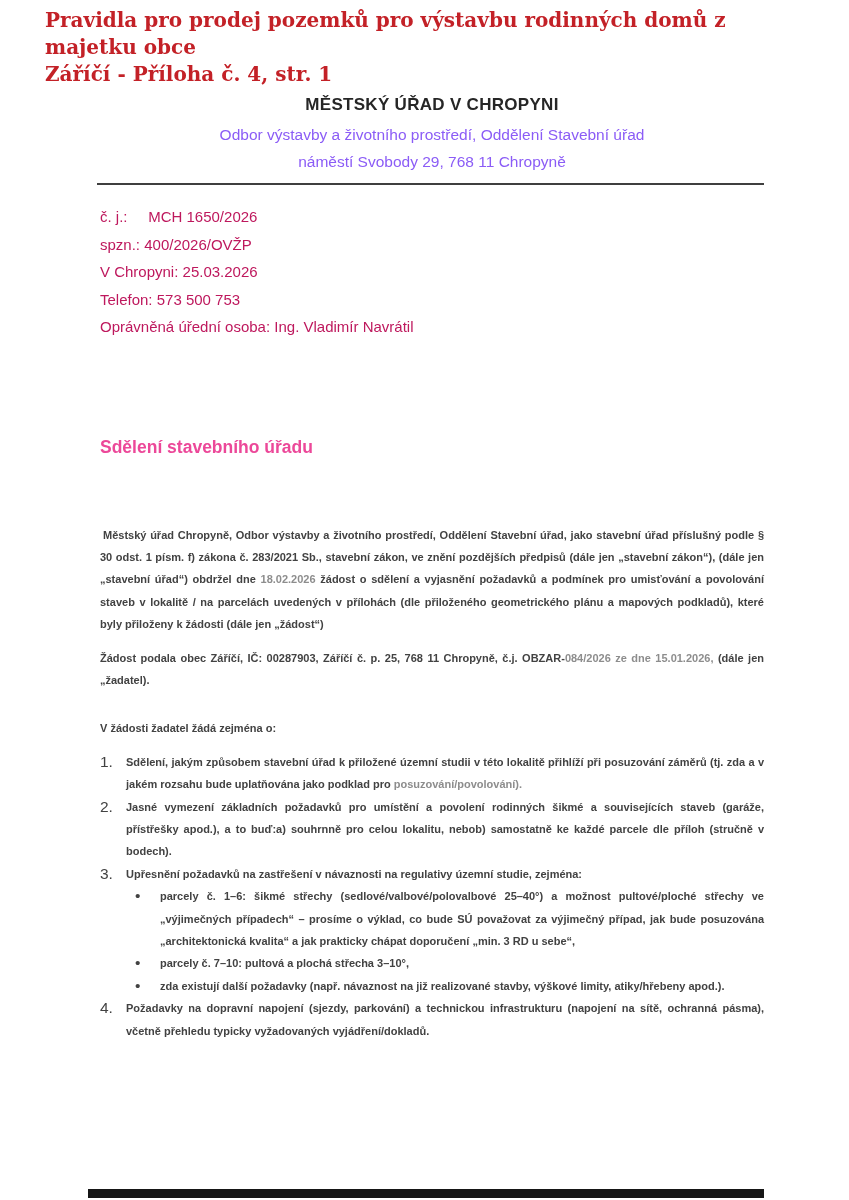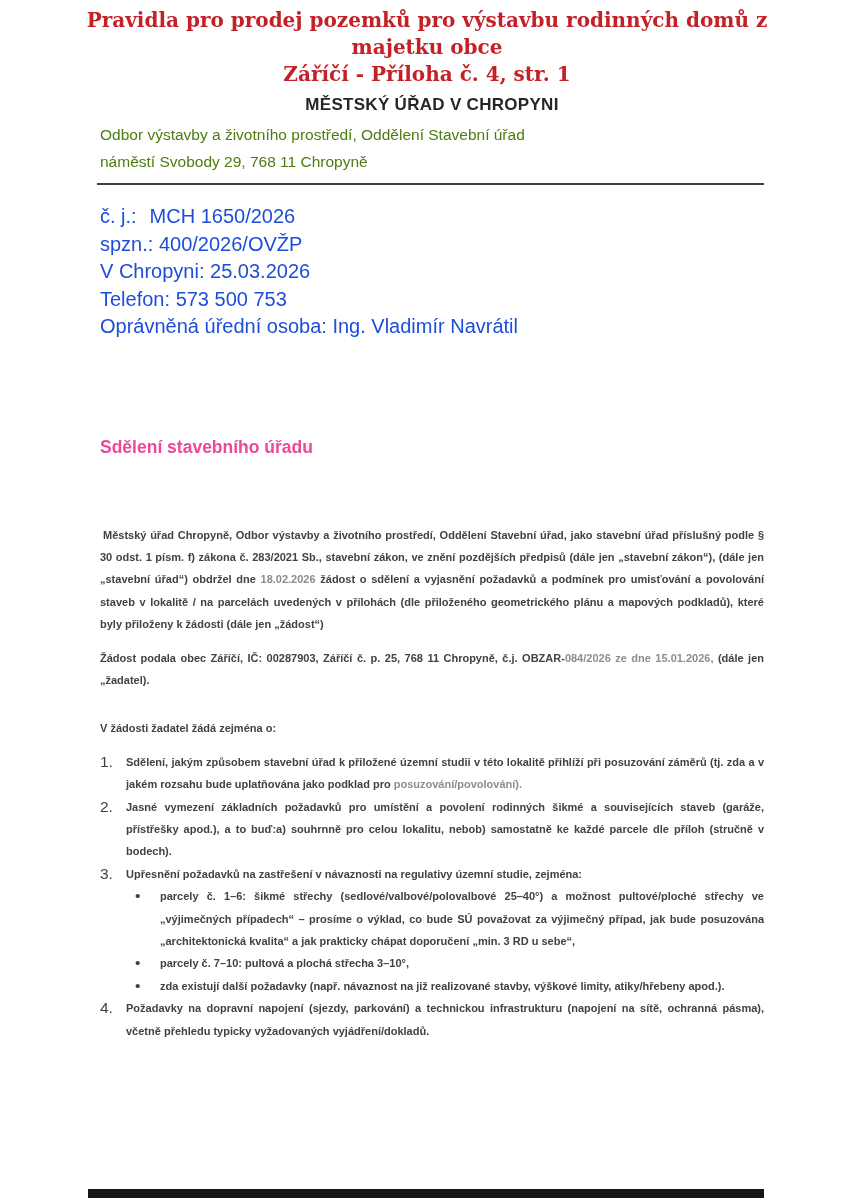--- a/index.html
+++ b/index.html
@@ -16,56 +16,56 @@
     color: #424242;
   }
   .page {
     position: absolute;
     inset: 0;
     padding: 0 85px 0 100px;
     box-sizing: border-box;
   }
   
   .banner {
-    text-align: center;
     font-family: "DejaVu Serif", serif;
     font-weight: bold;
     color: #c32127;
     font-size: 20px;
     line-height: 27px;
     padding-top: 7px;
     margin-left: -55px;
     margin-right: -45px;
   }
   
   .office-name {
     margin-top: 7px;
     text-align: center;
     font-size: 17px;
     font-weight: bold;
     color: #262626;
     letter-spacing: 0.3px;
   }
   .office-line {
+    text-align: center;
     font-size: 15.5px;
-    color: #4d7c0f;
+    color: #8b5cf6;
   }
   .office-dept { margin-top: 11px; }
   .office-addr { margin-top: 9px; }
   .rule {
     margin: 12px 0 0 -3px;
     width: 667px;
     border: none;
     border-top: 2px solid #3f3f3f;
   }
   
   .meta {
     margin-top: 18px;
-    font-size: 20px;
-    color: #1d4ed8;
+    font-size: 15px;
+    color: #be185d;
   }
   .meta-row { line-height: 27.5px; }
   .meta-label.wide-gap {
     display: inline-block;
     width: 44px;
   }
   
   .section-heading {
     margin-top: 96px;
     font-size: 17.5px;

